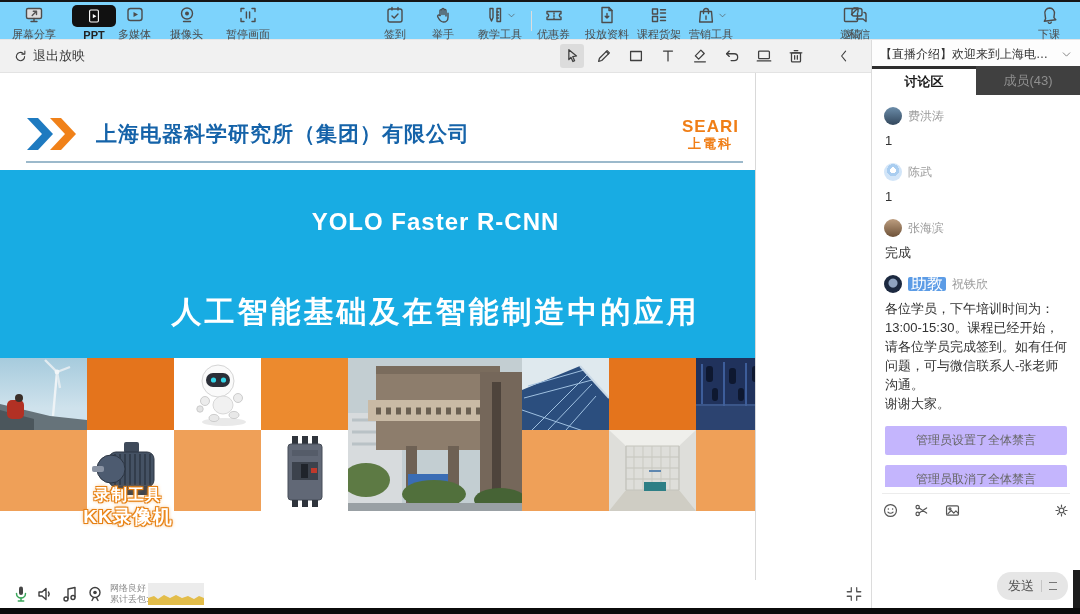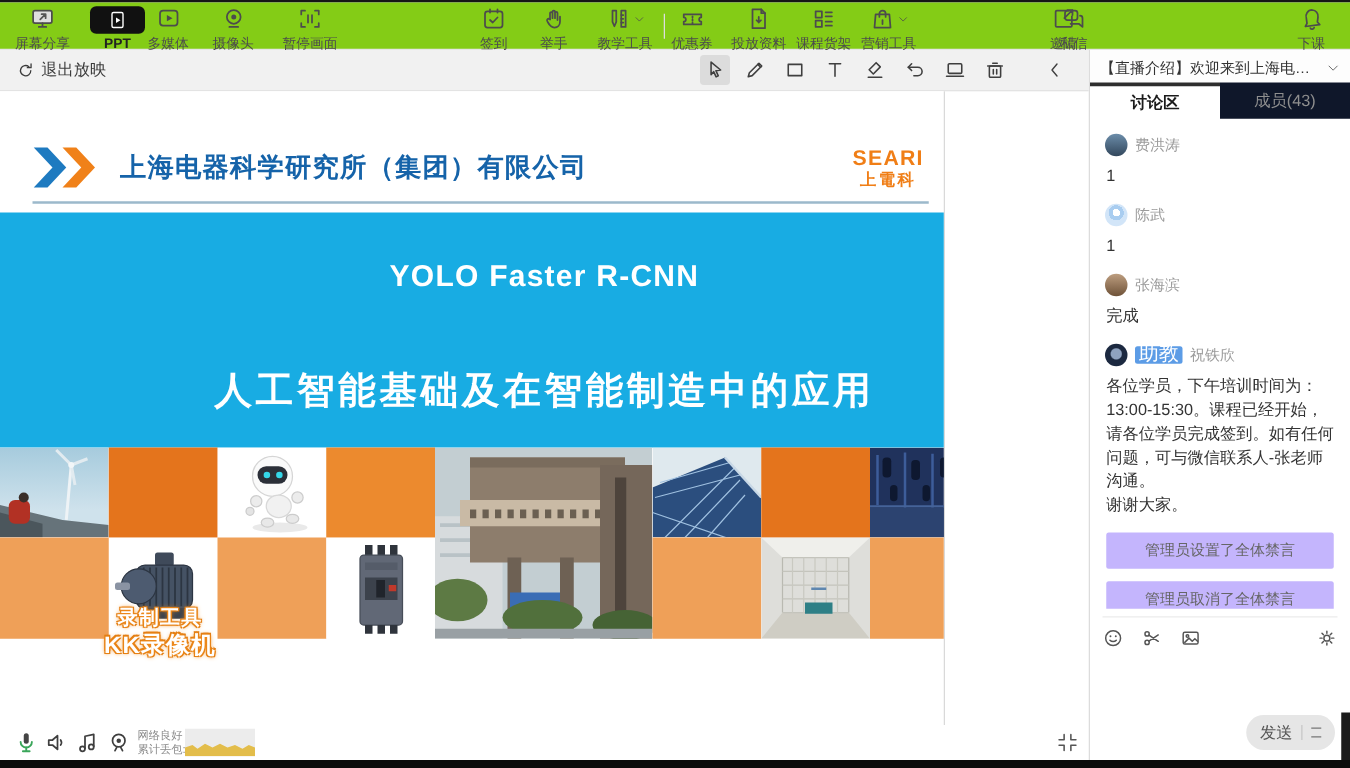--- a/index.html
+++ b/index.html
@@ -7,21 +7,21 @@
   #stage{position:relative;width:1080px;height:614px;overflow:hidden;background:#fff;}
   svg{display:block;}
   .ic{stroke:currentColor;fill:none;stroke-width:1.4;stroke-linecap:round;stroke-linejoin:round;}
 
   
   #strip-top{position:absolute;left:0;top:0;width:1080px;height:2px;background:#161616;}
   #strip-bottom{position:absolute;left:0;top:608px;width:1080px;height:6px;background:#0b0b0b;}
   #edge-block{position:absolute;left:1073px;top:570px;width:7px;height:38px;background:#1c1c1c;}
 
   
-  #topbar{position:absolute;left:0;top:2px;width:1080px;height:38px;background:#84cc16;border-bottom:1px solid #e6e6e6;box-sizing:border-box;}
+  #topbar{position:absolute;left:0;top:2px;width:1080px;height:38px;background:#7dd3fc;border-bottom:1px solid #e6e6e6;box-sizing:border-box;}
   .tbi{position:absolute;top:3px;display:flex;flex-direction:column;align-items:center;gap:2px;color:#4c4c4c;cursor:default;}
   .tbi .tb-ic{height:20px;display:flex;align-items:center;justify-content:center;color:#4c4c4c;}
   .tb-lb{font-size:11px;color:#4c4c4c;white-space:nowrap;}
   .tb-lb.bold{font-weight:bold;color:#222;}
   .ppt-box{width:44px;height:22px;background:#111;border-radius:5px;display:flex;align-items:center;justify-content:center;color:#fff;}
   .dd-wrap{display:flex;align-items:center;gap:2px;}
   .tb-sep{position:absolute;top:9px;width:1px;height:20px;background:#ddd;}
 
   
   #presentbar{position:absolute;left:0;top:40px;width:871px;height:33px;background:#f1f1f1;box-sizing:border-box;border-bottom:1px solid #e3e3e3;}
@@ -61,21 +61,21 @@
   #fs-icon{position:absolute;left:845px;top:5px;width:18px;height:18px;color:#555;}
 
   
   #chat{position:absolute;left:871px;top:40px;width:209px;height:568px;background:#fff;border-left:1px solid #dcdcdc;box-sizing:border-box;}
   #chat-header{position:absolute;left:0;top:0;right:0;height:26px;display:flex;align-items:center;padding:2px 8px 0;box-sizing:border-box;background:#fdfdfd;}
   #chat-header-title{flex:1;font-size:12px;color:#333;white-space:nowrap;overflow:hidden;text-overflow:ellipsis;}
   #chat-header-chevron{color:#666;margin-left:4px;}
   #chat-tabs{position:absolute;left:0;top:26px;right:0;height:29px;display:flex;}
   .chat-tab{flex:1;display:flex;align-items:center;justify-content:center;font-size:13px;box-sizing:border-box;}
   .chat-tab.active{background:#fff;color:#1b1b1b;font-weight:bold;border-top:3px solid #2e2e2e;}
-  .chat-tab.inactive{background:#0f172a;color:#8f8f8f;}
+  .chat-tab.inactive{background:#404040;color:#8f8f8f;}
   #chat-msgs{position:absolute;left:0;top:55px;right:0;height:392px;padding:12px 12px 0;box-sizing:border-box;overflow:hidden;}
   .msg{margin-bottom:13px;}
   .msg-head{display:flex;align-items:center;gap:6px;}
   .avatar{width:18px;height:18px;border-radius:50%;flex:0 0 18px;}
   .av-0{background:linear-gradient(180deg,#6c8daa 0%,#32475c 100%);}
   .av-1{background:radial-gradient(circle at 50% 40%,#fff 0 3px,#a9cdf0 3px 6px,#d2e5f8 6px);}
   .av-2{background:linear-gradient(180deg,#bd9e80 0%,#6e5238 100%);}
   .av-3{background:radial-gradient(circle at 50% 45%,#8fa3c0 0 4px,#1c2940 5px);}
   .badge{background:#5c9ce6;color:#fff;font-size:16px;line-height:12px;padding:1px 3px;border-radius:2px;flex:0 0 auto;}
   .msg-name{font-size:12px;color:#9b9b9b;white-space:nowrap;}

